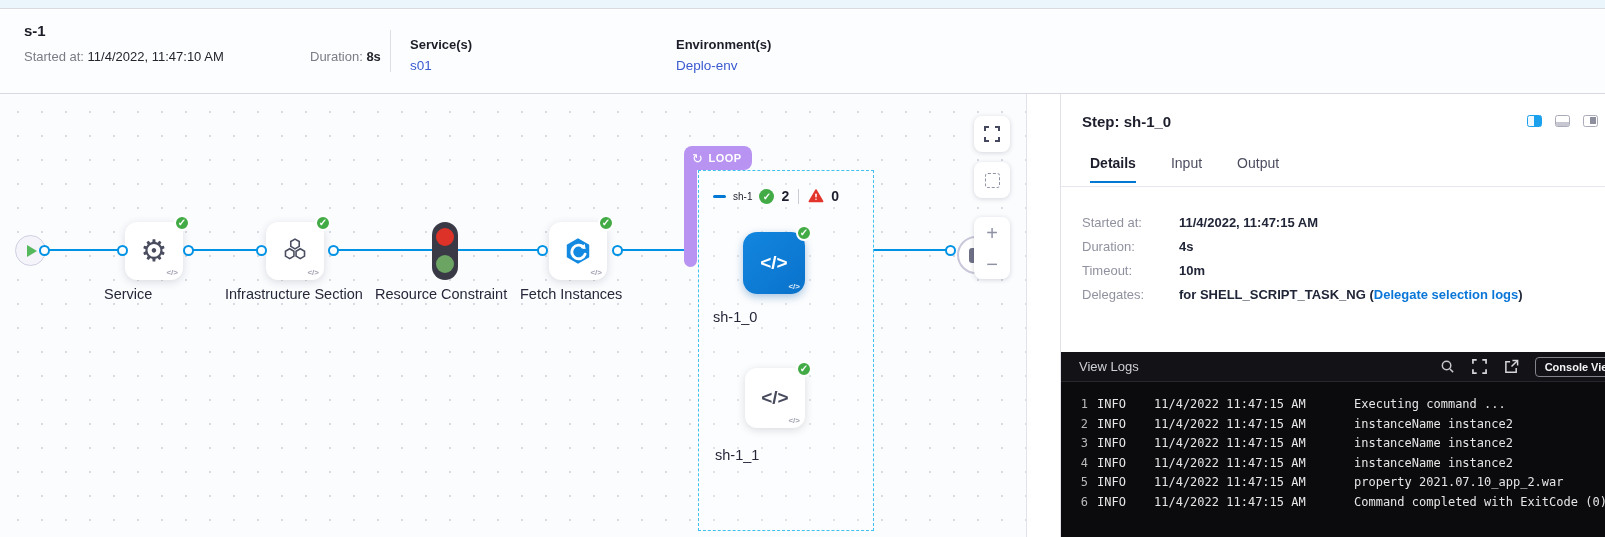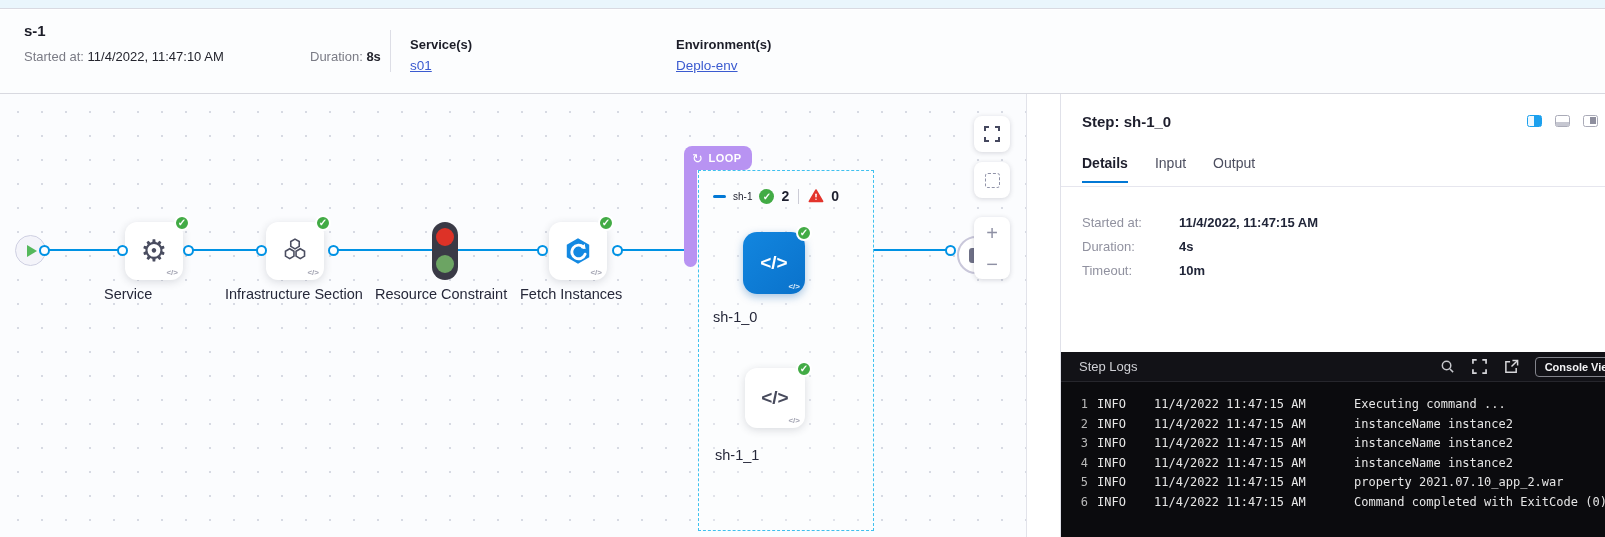--- a/index.html
+++ b/index.html
@@ -13,21 +13,21 @@
   .header { position:absolute; left:0; top:10px; width:1605px; height:84px;
     background:#fcfdfe; border-bottom:1px solid #d8d9e0; }
   .pipeline-name { position:absolute; left:24px; top:12px; font-size:15px; font-weight:700; color:#1c1d28; }
   .meta-row { position:absolute; left:24px; top:39px; font-size:13px; color:#7a7b85; }
   .meta-row b { color:#24252e; font-weight:500; }
   .dur-row { position:absolute; left:310px; top:39px; font-size:13px; color:#7a7b85; }
   .dur-row b { color:#24252e; font-weight:700; }
   .hdr-divider { position:absolute; left:390px; top:20px; width:1px; height:42px; background:#dddee6; }
   .hdr-col { position:absolute; top:27px; }
   .hdr-col .lbl { font-size:13px; font-weight:600; color:#1c1d28; }
-  .hdr-col .val { margin-top:6px; font-size:13.5px; font-weight:500; color:#3b5bd0; cursor:pointer;text-decoration:underline; }
+  .hdr-col .val { margin-top:6px; font-size:13.5px; font-weight:500; color:#3b5bd0; cursor:pointer; }
   .col-service { left:410px; }
   .col-env { left:676px; }
 
   
   .main { position:absolute; left:0; top:94px; width:1605px; height:443px; }
 
   
   .canvas { position:absolute; left:0; top:0; width:1027px; height:443px;
     background-color:#fbfcfe;
     background-image:radial-gradient(#d7dae3 1px, transparent 1.3px);
@@ -101,21 +101,21 @@
   .layout-icons { position:absolute; right:14px; top:21px; display:flex; align-items:center; gap:13px; }
   .li { width:15px; height:12px; border-radius:2.5px; position:relative; cursor:pointer; }
   .li-split { border:1.5px solid #1ba0ee; background:linear-gradient(to right,#eef8fe 50%,#1ba0ee 50%); }
   .li-bottom { border:1.5px solid #aaabb8; }
   .li-bottom i { position:absolute; left:0; right:0; bottom:0; height:4px; background:#c6c7d1; display:block; }
   .li-rightd { border:1.5px solid #aaabb8; }
   .li-rightd i { position:absolute; right:1px; top:1px; width:6px; height:7px; background:#8e8f9e; display:block; }
   .li-min { width:13px; height:2px; background:#aaabb8; border-radius:1px; cursor:pointer; }
 
   .tabs { position:absolute; left:21px; top:61px; display:flex; gap:27px; }
-  .tab { font-size:14px; color:#4c4e5f; padding-bottom:10px; cursor:pointer; }
+  .tab { font-size:14px; color:#4c4e5f; padding-bottom:10px; cursor:pointer;margin-left:8px; }
   .tab.active { color:#1d1e2c; font-weight:700; border-bottom:2.5px solid #0278d5; }
   .tabs-border { position:absolute; left:0; right:0; top:92px; height:1px; background:#e6e6ee; }
 
   .details { position:absolute; left:21px; top:116px; }
   .drow { display:flex; height:24px; align-items:center; font-size:13px; }
   .drow .dl { width:97px; color:#90919f; }
   .drow .dv { color:#202538; font-weight:600; }
   .dv a, .link { color:#0a76d8; cursor:pointer; text-decoration:none; font-weight:600; }
 
   .logs { position:absolute; left:0; right:0; top:258px; bottom:0; background:#0b0b0e; }
@@ -301,25 +301,31 @@
           <span class="dv">11/4/2022, 11:47:15 AM</span>
         </div>
         <div class="drow">
           <span class="dl">Duration:</span>
           <span class="dv">4s</span>
         </div>
         <div class="drow">
           <span class="dl">Timeout:</span>
           <span class="dv">10m</span>
         </div>
+        <div class="drow">
+          <span class="dl">Delegates:</span>
+          <span class="dv">
+            <span>for SHELL_SCRIPT_TASK_NG (</span><span class="link">Delegate selection logs</span><span>)</span>
+          </span>
+        </div>
       </div>
 
       <div class="logs">
         <div class="logs-head">
-          <span class="logs-title">Step Logs</span>
+          <span class="logs-title">View Logs</span>
           <span class="log-ico">
             <svg width="15" height="15" viewBox="0 0 16 16" fill="none" stroke="#c6c7cc" stroke-width="1.6">
               <circle cx="7" cy="7" r="4.5"></circle>
                 <path d="M10.6 10.6 L14 14"></path>
             </svg>
           </span>
           <span class="log-ico">
             <svg width="15" height="15" viewBox="0 0 16 16" fill="none" stroke="#d6d6da" stroke-width="1.8">
               <path d="M1 5 V1 H5 M11 1 H15 V5 M15 11 V15 H11 M5 15 H1 V11"></path>
             </svg>

